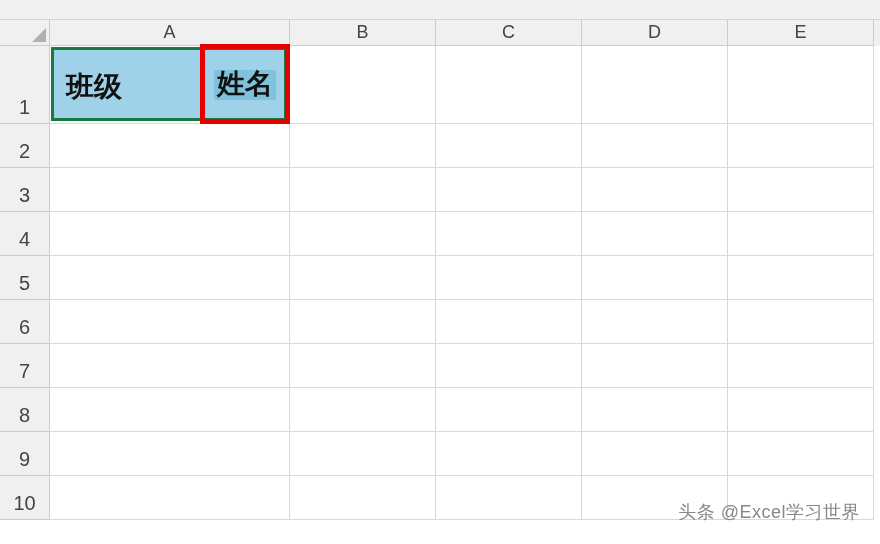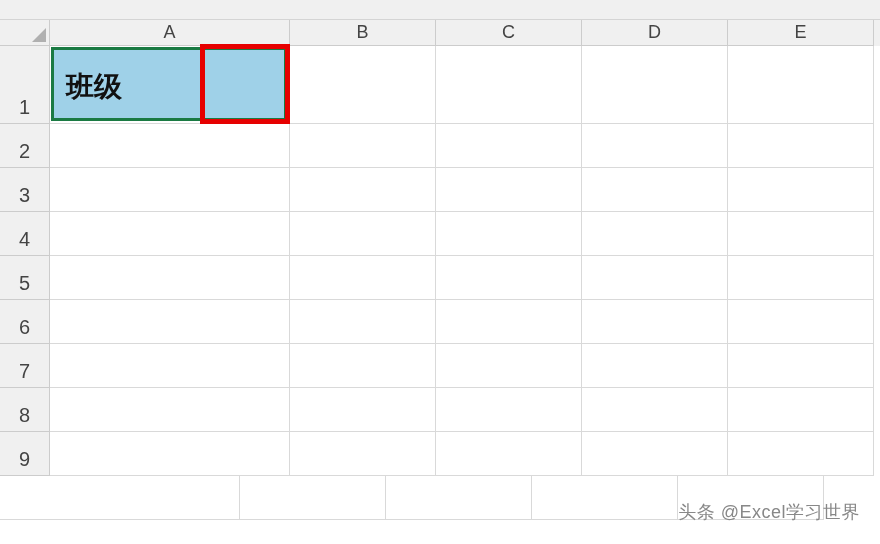--- a/index.html
+++ b/index.html
@@ -70,20 +70,24 @@
     <div class="col-h col-E">E</div>
   </div>
 
   <div class="rows">
     <div class="row row1">
       <div class="row-h">1</div>
       <div class="cell cA">
         <div class="a1-inner">
           <div class="sel-green"></div>
           <span class="lbl lbl-left">班级</span>
+          <div class="lbl-right-wrap">
+            <div class="lbl-right-hl"></div>
+            <span class="lbl-right">姓名</span>
+          </div>
           <div class="sel-red"></div>
         </div>
       </div>
       <div class="cell cB"></div>
       <div class="cell cC"></div>
       <div class="cell cD"></div>
       <div class="cell cE"></div>
     </div>
 
     <div class="row rowN">
@@ -144,20 +148,21 @@
     </div>
     <div class="row rowN">
       <div class="row-h">9</div>
       <div class="cell cA"></div>
       <div class="cell cB"></div>
       <div class="cell cC"></div>
       <div class="cell cD"></div>
       <div class="cell cE"></div>
     </div>
     <div class="row rowN">
+      <div class="row-h">10</div>
       <div class="cell cA"></div>
       <div class="cell cB"></div>
       <div class="cell cC"></div>
       <div class="cell cD"></div>
       <div class="cell cE"></div>
     </div>
   </div>
 
   <div class="watermark">头条 @Excel学习世界</div>
 </div>

